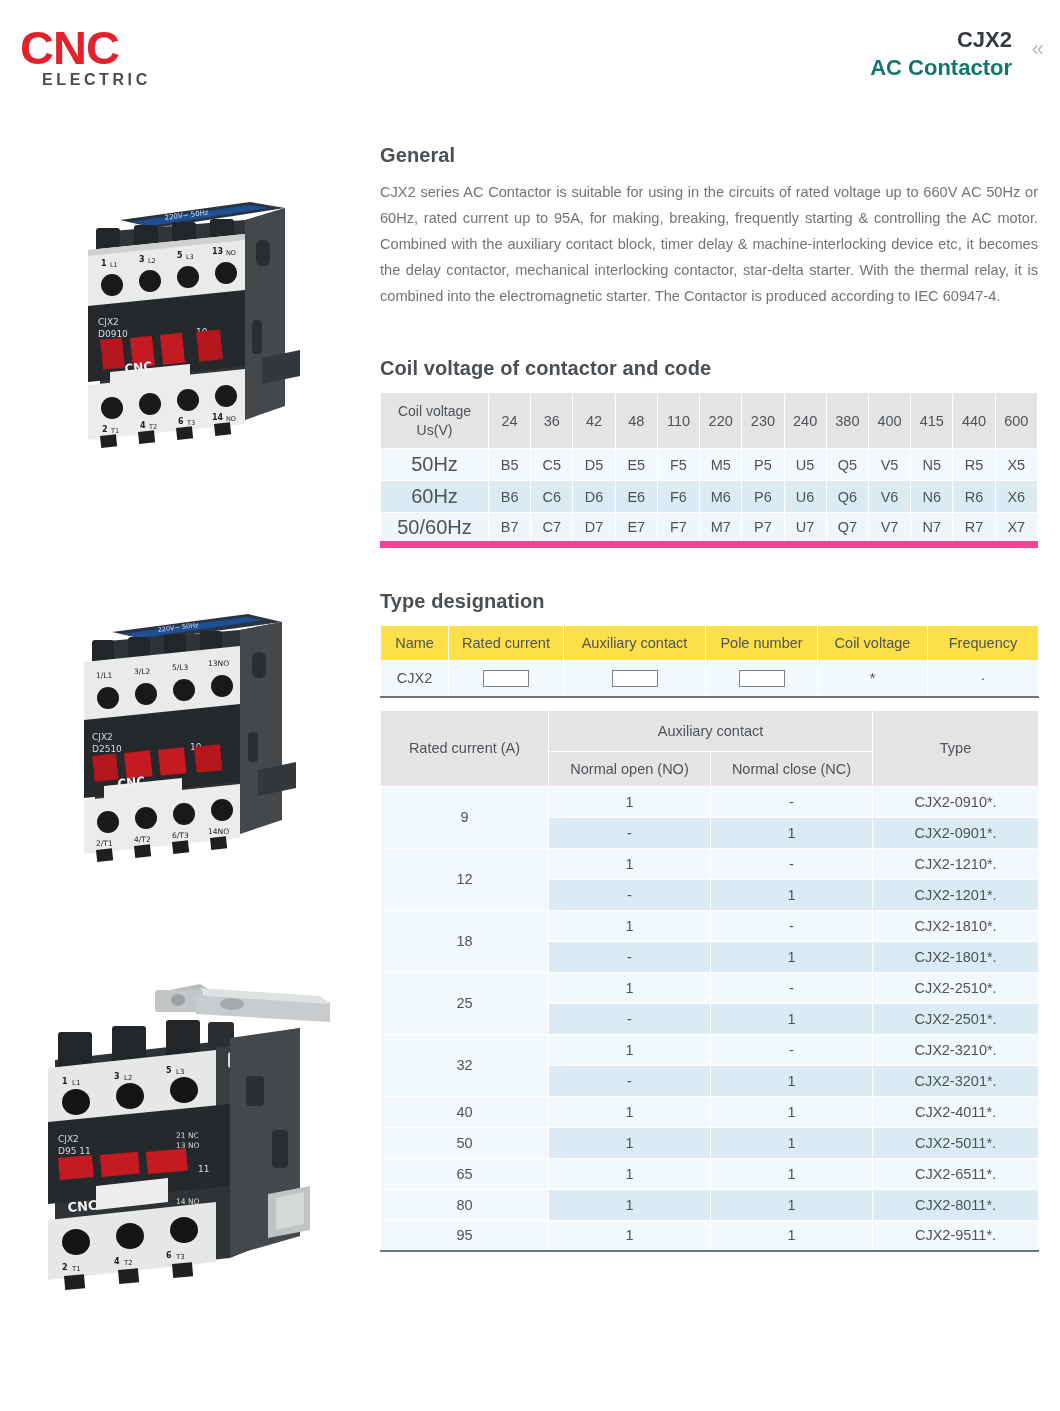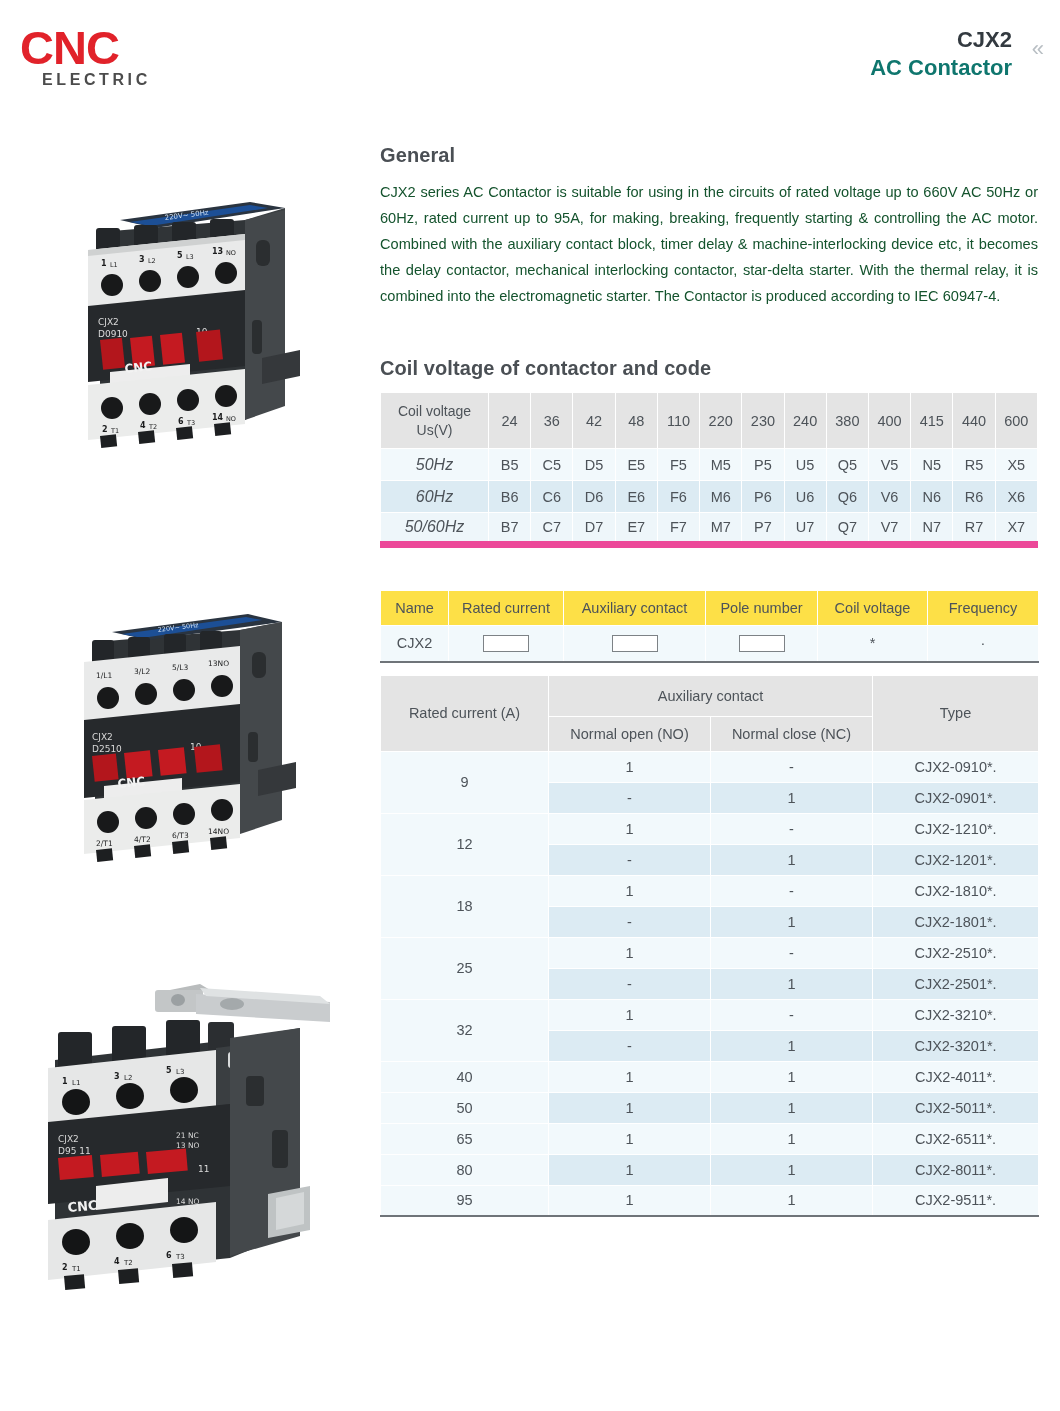--- a/index.html
+++ b/index.html
@@ -96,21 +96,21 @@
   h2.section-title {
     font-size: 20px;
     font-weight: bold;
     color: #4a4f54;
     margin-bottom: 12px;
     letter-spacing: 0.1px;
   }
   .general-text {
     font-size: 14.6px;
     line-height: 26px;
-    color: #14532d;
+    color: #737373;
     text-align: justify;
     margin-bottom: 0;
   }
 
   .spacer-lg { height: 48px; }
   .spacer-md { height: 42px; }
   .spacer-sm { height: 12px; }
 
   
   table {
@@ -133,21 +133,21 @@
   
   .coil-table { table-layout: fixed; }
   .coil-table .hdr-label {
     width: 108px;
     height: 56px;
     font-size: 14px;
     line-height: 19px;
     padding: 4px 6px;
   }
   .coil-table td { height: 32px; font-size: 14.5px; }
-  .coil-table .rowlabel { font-size: 16px; font-style: italic; }
+  .coil-table .rowlabel { font-size: 20px; }
   .coil-table tr:last-child td { border-bottom: 7px solid #ec4899; }
 
   
   .type-table { table-layout: fixed; }
   .type-table th {
     background: #fde047;
     height: 35px;
     font-size: 14.5px;
     padding: 0 4px;
   }
@@ -495,20 +495,21 @@
           <td class="row-c">V7</td>
           <td class="row-c">N7</td>
           <td class="row-c">R7</td>
           <td class="row-c">X7</td>
         </tr>
       </tbody>
   </table>
 
   <div class="spacer-md"></div>
 
+  <h2 class="section-title">Type designation</h2>
   <table class="type-table">
     <colgroup>
       <col style="width:68px">
         <col style="width:115px">
         <col style="width:142px">
       <col style="width:112px">
         <col style="width:110px">
         <col style="width:111px">
     </colgroup>
     <thead>

